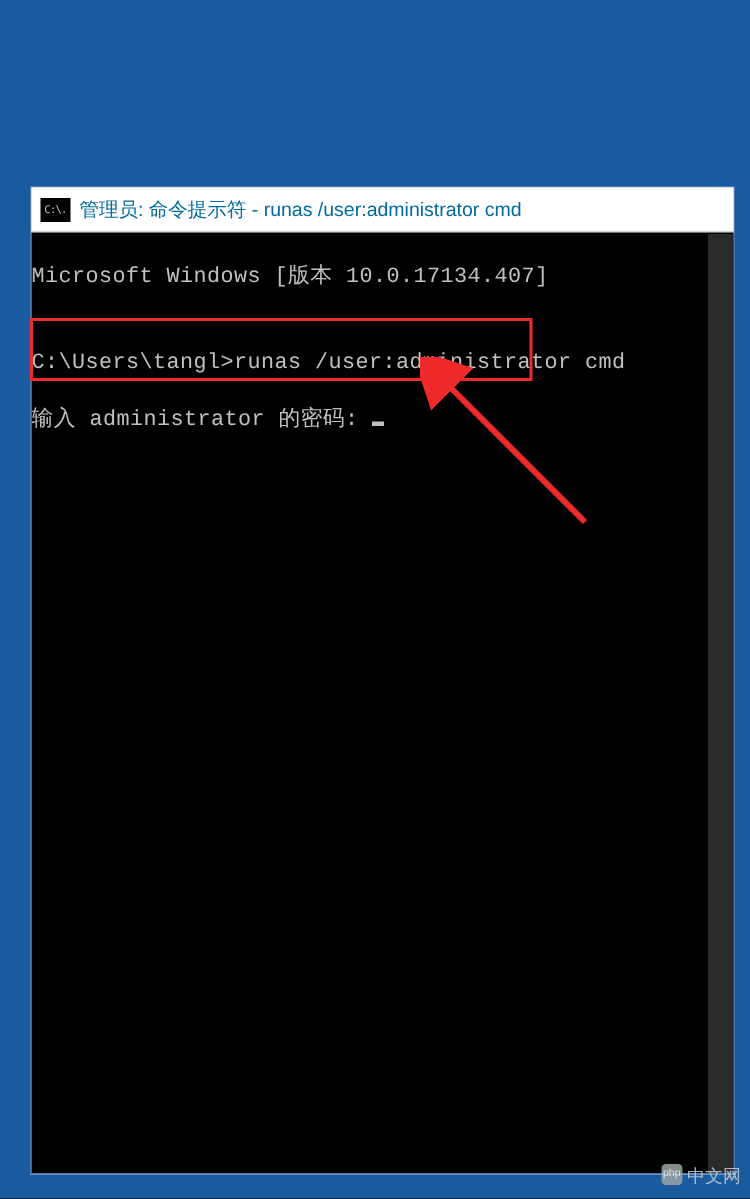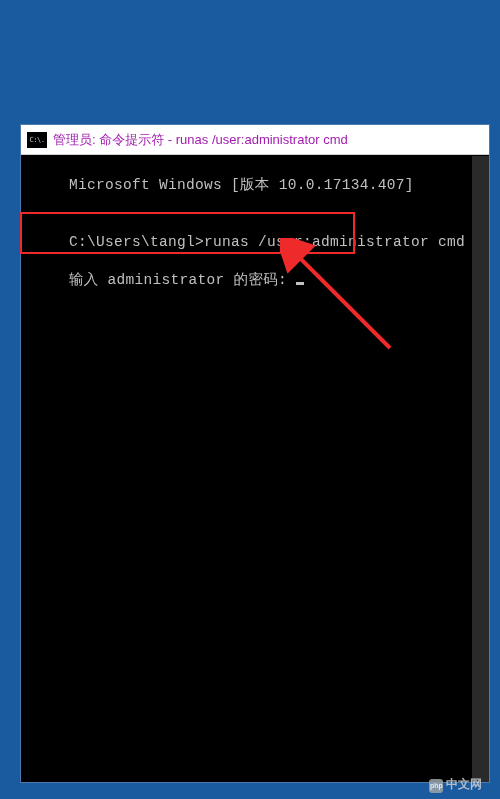--- a/index.html
+++ b/index.html
@@ -41,40 +41,39 @@
       display: flex;
       align-items: center;
       justify-content: center;
       color: #c0c0c0;
       font-size: 7px;
       font-family: Consolas, monospace;
       letter-spacing: -0.5px;
     }
     .titlebar-text {
       font-size: 13px;
-      color: #a21caf;
+      color: #0369a1;
       white-space: nowrap;
       overflow: hidden;
     }
     .console {
       flex: 1;
       background: #000;
       color: #c0c0c0;
       font-family: "NSimSun", "SimSun", Consolas, "Courier New", monospace;
       font-size: 14.5px;
       line-height: 19px;
       padding: 2px 0 0 0;
       position: relative;
       letter-spacing: 0.3px;
       white-space: pre;
       overflow: hidden;
     }
     .console-line {
       white-space: pre;
-      padding-left: 48px;
     }
     .cursor {
       display: inline-block;
       width: 8px;
       height: 3px;
       background: #c0c0c0;
       vertical-align: baseline;
       transform: translateY(1px);
     }
     .scrollbar {
@@ -97,27 +96,26 @@
     .arrow-svg {
       position: absolute;
       left: 280px;
       top: 238px;
       width: 120px;
       height: 120px;
       pointer-events: none;
     }
     .watermark {
       position: absolute;
-      right: 18px;
+      right: 6px;
       bottom: 6px;
       display: flex;
-      align-items: flex-end;
+      align-items: flex-start;
       gap: 3px;
       opacity: 0.85;
-      font-weight: bold;
     }
     .watermark-icon {
       width: 14px;
       height: 14px;
       background: #9aa4a8;
       border-radius: 3px;
       position: relative;
     }
     .watermark-icon::before {
       content: "php";

